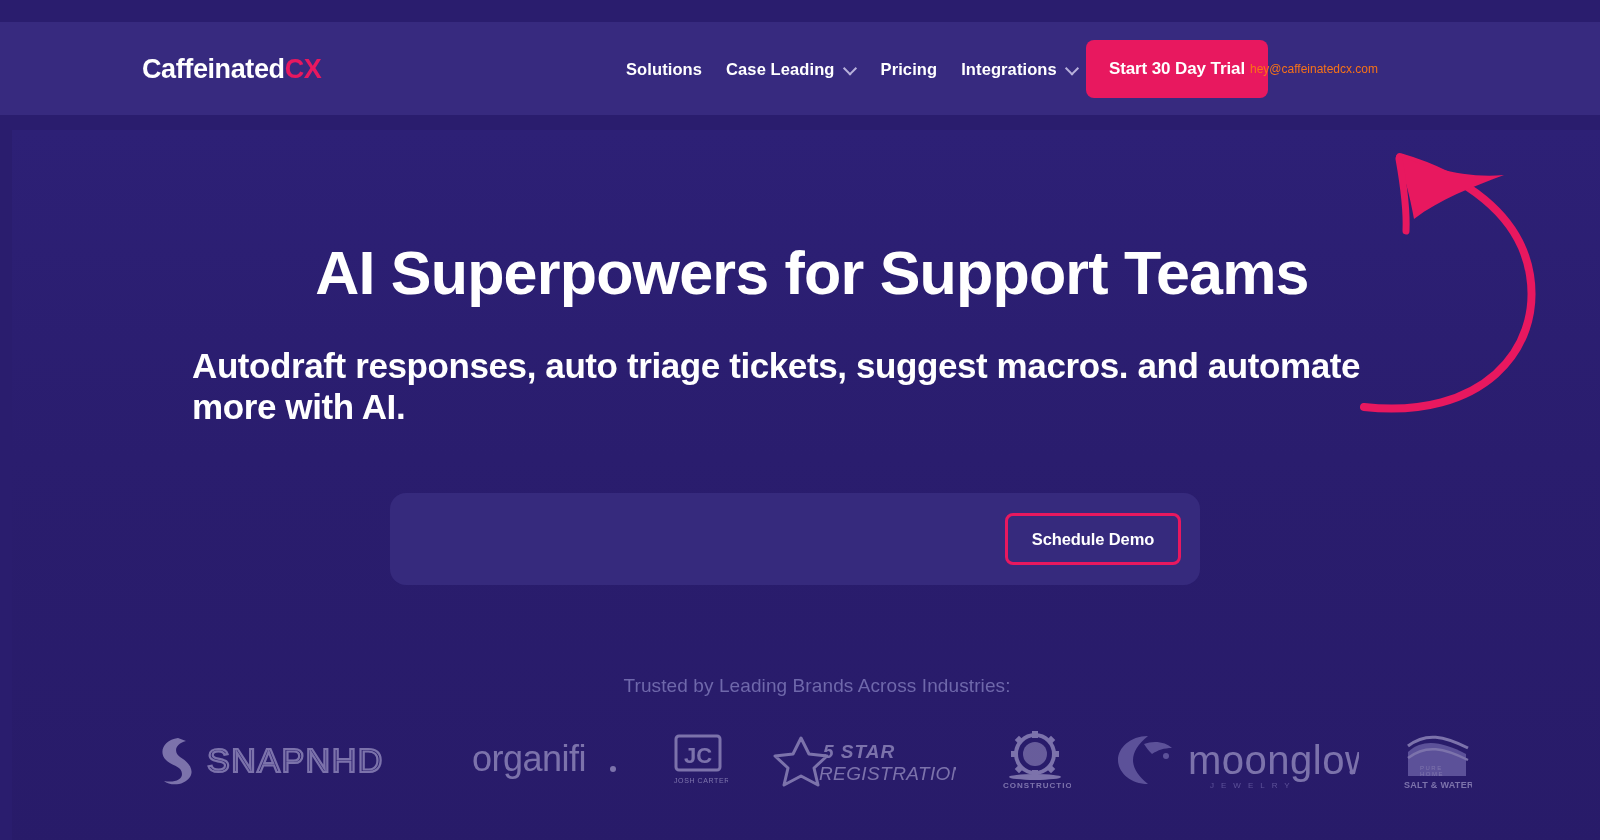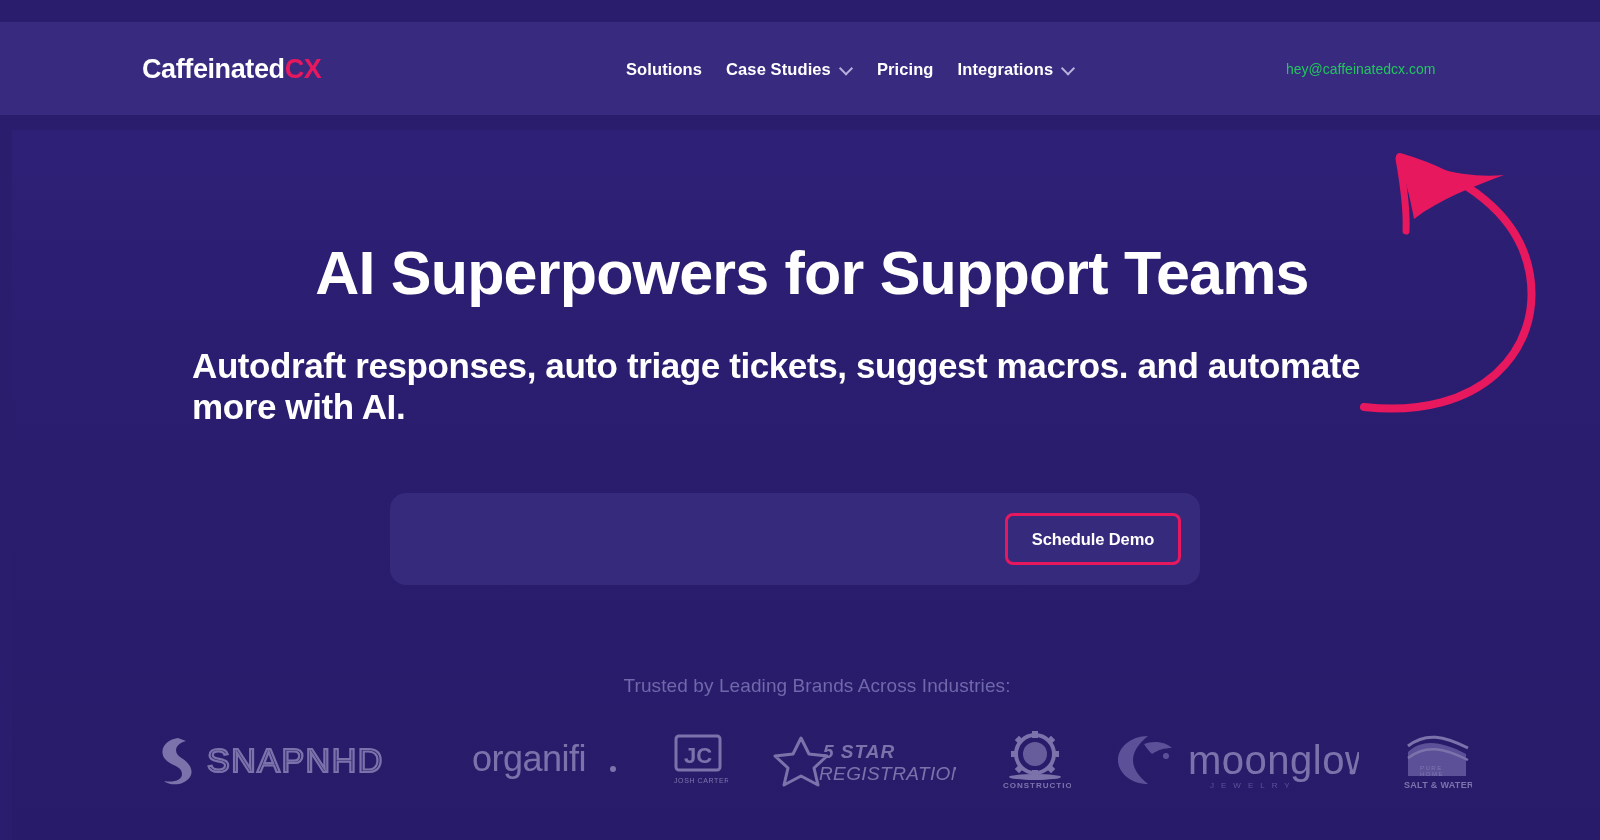--- a/index.html
+++ b/index.html
@@ -88,24 +88,24 @@
     color: #ffffff;
     font-family: "Liberation Sans", sans-serif;
     font-size: 17px;
     font-weight: bold;
     letter-spacing: -0.1px;
     cursor: pointer;
     white-space: nowrap;
   }
   .header-email {
     position: absolute;
-    left: 1286px; top: 50%;
+    left: 1250px; top: 50%;
     transform: translateY(-50%);
-    color: #22c55e;
-    font-size: 14px;
+    color: #f97316;
+    font-size: 12px;
     white-space: nowrap;
   }
 
   
   .hero {
     position: absolute;
     top: 130px; left: 0;
     width: 1600px; height: 725px;
     background: linear-gradient(180deg, #2d2076 0%, #2a1d6e 45%, #281b69 100%);
     overflow: hidden;
@@ -233,32 +233,33 @@
 
     <div class="logo">
       <span class="logo-main">Caffeinated</span><span class="logo-accent">CX</span>
     </div>
 
     <nav class="nav">
       <div class="nav-item">
         <span>Solutions</span>
       </div>
       <div class="nav-item">
-        <span>Case Studies</span>
+        <span>Case Leading</span>
         <span class="chev"></span>
       </div>
       <div class="nav-item">
         <span>Pricing</span>
       </div>
       <div class="nav-item">
         <span>Integrations</span>
         <span class="chev"></span>
       </div>
     </nav>
 
+    <button class="trial-btn">Start 30 Day Trial</button>
 
     <div class="header-email">hey@caffeinatedcx.com</div>
   </div>
 
   <div class="hero">
     <div class="hero-inner">
 
       <div class="arrow-deco">
         <svg width="260" height="290" viewBox="0 0 260 290" fill="none">
           <path d="M12 272 C 130 285, 190 215, 178 140 C 168 78, 110 40, 48 22" stroke="#e8185f" stroke-width="8" stroke-linecap="round" fill="none"></path>

